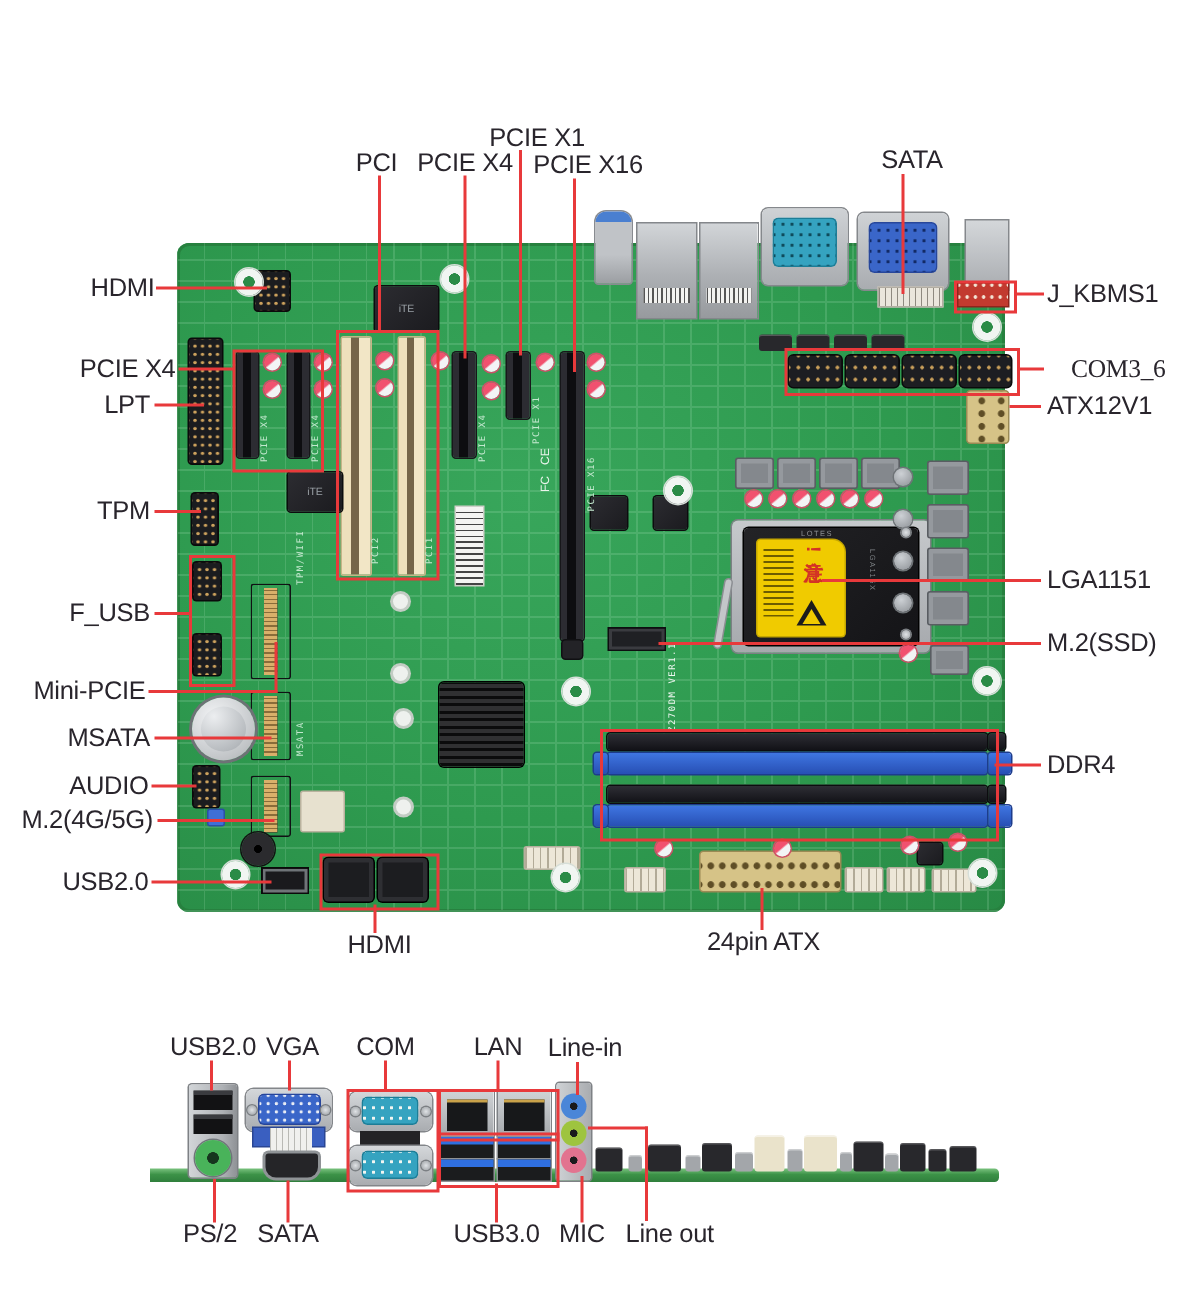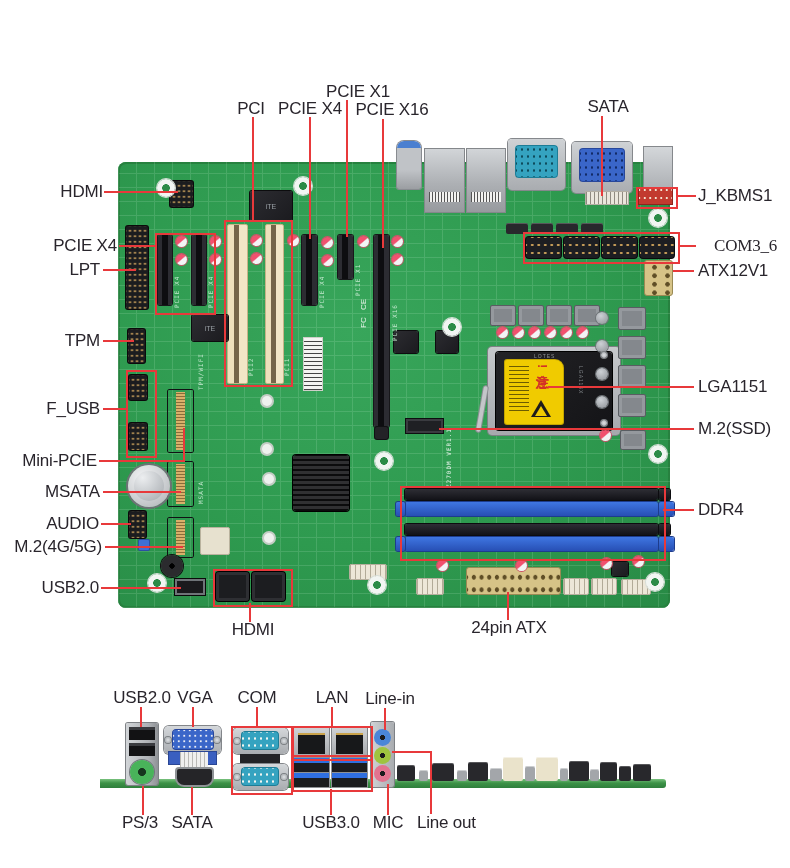--- a/index.html
+++ b/index.html
@@ -362,20 +362,20 @@
     <div class="vl" style="left:330px;top:109px;height:26px;"></div>
     <div class="vl" style="left:387px;top:104px;height:31px;"></div>
     <div class="hl" style="left:392px;top:71px;width:40px;"></div>
     <div class="vl" style="left:430px;top:71px;height:63px;"></div>
 
     <div class="label lc" style="left:105px;top:9px;width:74px;">USB2.0</div>
     <div class="label lc" style="left:163px;top:9px;width:64px;">VGA</div>
     <div class="label lc" style="left:225px;top:9px;width:64px;">COM</div>
     <div class="label lc" style="left:300px;top:9px;width:64px;">LAN</div>
     <div class="label lc" style="left:353px;top:10px;width:74px;">Line-in</div>
-    <div class="label lc" style="left:104px;top:134px;width:72px;">PS/3</div>
+    <div class="label lc" style="left:104px;top:134px;width:72px;">PS/2</div>
     <div class="label lc" style="left:156px;top:134px;width:72px;">SATA</div>
     <div class="label lc" style="left:294px;top:134px;width:74px;">USB3.0</div>
     <div class="label lc" style="left:352px;top:134px;width:72px;">MIC</div>
     <div class="label" style="left:417px;top:134px;">Line out</div>
   </div>
 
 </div>
 
 </body></html>

